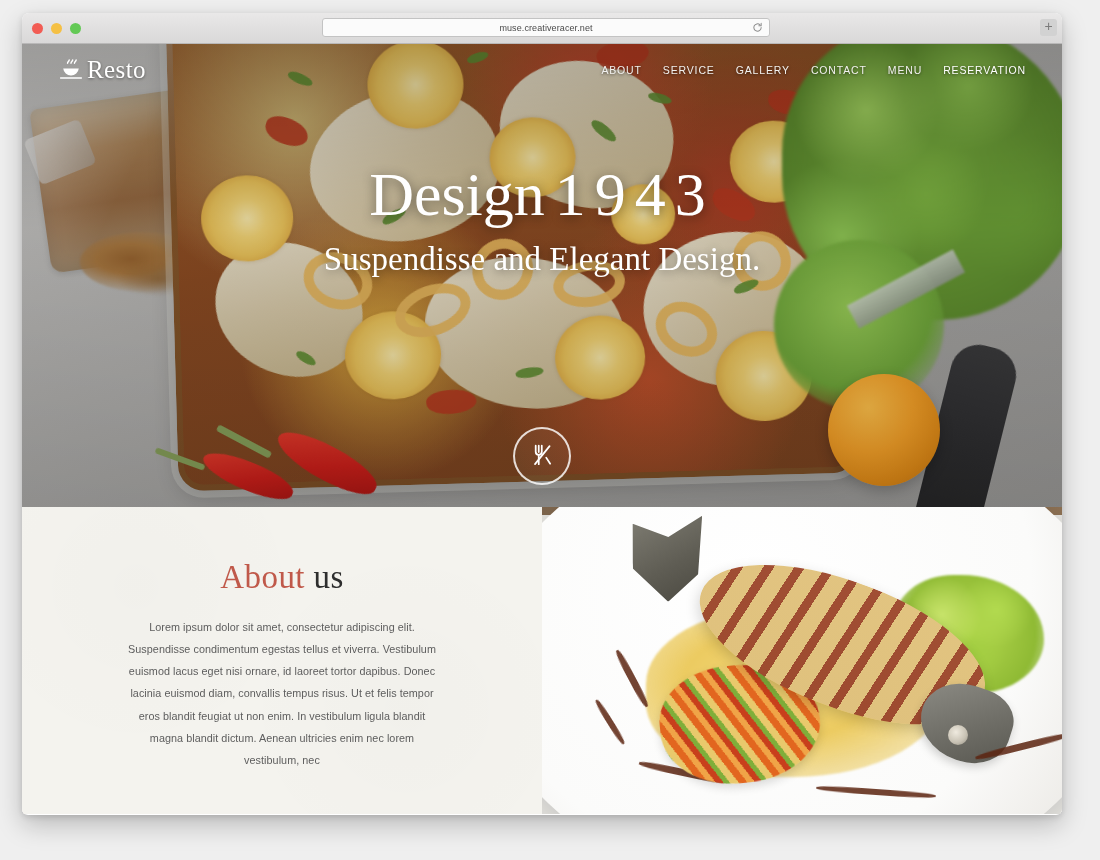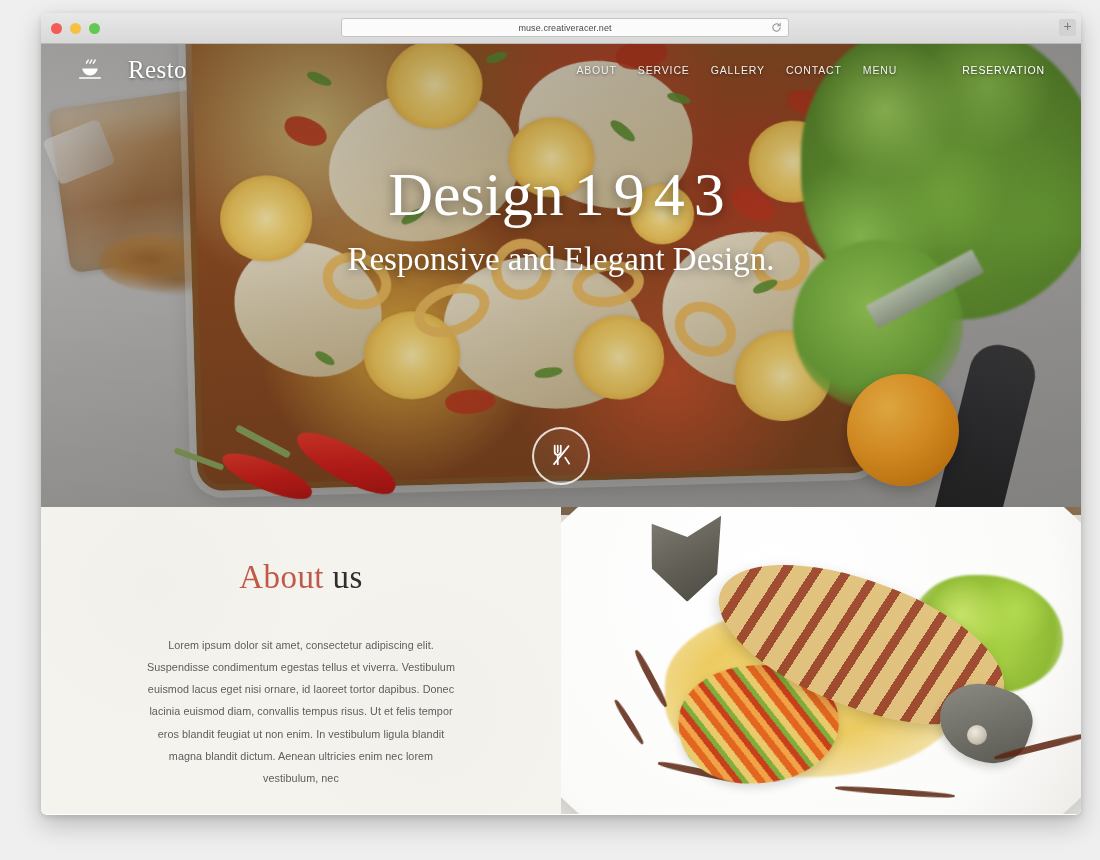--- a/index.html
+++ b/index.html
@@ -12,21 +12,21 @@
   }
 
   body {
     background: #efefef;
     font-family: "Liberation Sans", sans-serif;
   }
 
   
   .browser-window {
     position: absolute;
-    left: 41px;
+    left: 22px;
     top: 13px;
     width: 1040px;
     height: 802px;
     border-radius: 7px 7px 6px 6px;
     background: #ffffff;
     box-shadow: 0 10px 26px rgba(0,0,0,0.22), 0 2px 6px rgba(0,0,0,0.13);
     overflow: hidden;
   }
 
   .titlebar {
@@ -293,41 +293,41 @@
     background: linear-gradient(180deg, rgba(0,0,0,.22) 0%, rgba(0,0,0,.10) 40%, rgba(0,0,0,.16) 100%);
   }
 
   
   .site-header {
     position: absolute; left: 0; top: 0; width: 1040px; height: 52px;
     display: flex; align-items: center; justify-content: space-between;
     padding: 0 36px;
     z-index: 8;
   }
-  .brand { display: flex; align-items: center; gap: 25px; }
+  .brand { display: flex; align-items: center; gap: 3px; }
   .brand-icon { width: 26px; height: 22px; color: #fff; }
   .brand-icon svg { display: block; }
   .brand-name {
     font-family: "Liberation Serif", "DejaVu Serif", serif;
     font-size: 25px;
     color: #fff;
     letter-spacing: .4px;
     text-shadow: 0 1px 3px rgba(0,0,0,.45);
   }
   .nav { display: flex; align-items: center; gap: 21px; }
   .nav-link {
     font-size: 10.5px;
     letter-spacing: .85px;
     color: #f2f1ef;
     text-decoration: none;
     text-transform: uppercase;
     text-shadow: 0 1px 3px rgba(0,0,0,.55);
     white-space: nowrap;
   }
-  .nav-link.is-active { color: #ffffff; margin-left: 44px; }
+  .nav-link.is-active { color: #ffffff; }
 
   
   .hero-copy {
     position: absolute; left: 0; right: 0; top: 118px;
     text-align: center; z-index: 6;
   }
   .hero-title {
     font-family: "Liberation Serif", "DejaVu Serif", serif;
     font-size: 62px;
     line-height: 1.05;
@@ -376,21 +376,21 @@
   }
   .about-title {
     font-family: "Liberation Serif", "DejaVu Serif", serif;
     font-size: 33px;
     font-weight: 400;
     color: #2e2e2e;
     letter-spacing: .4px;
   }
   .about-title .accent { color: #c0594a; }
   .about-text {
-    margin-top: 38px;
+    margin-top: 20px;
     font-size: 10.8px;
     line-height: 2.05;
     color: #5d5d5d;
     max-width: 310px;
     margin-left: auto;
     margin-right: auto;
     letter-spacing: .05px;
   }
 
   .about-right { position: relative; width: 520px; height: 307px; overflow: hidden; }
@@ -592,21 +592,21 @@
           <a class="nav-link" href="#">CONTACT</a>
           <a class="nav-link" href="#">MENU</a>
           <a class="nav-link is-active" href="#">RESERVATION</a>
         </nav>
       </header>
 
       <div class="hero-copy">
         <h1 class="hero-title">
           <span>Design</span><span class="year">1943</span>
         </h1>
-        <div class="hero-sub">Responsive and Elegant Design.</div>
+        <div class="hero-sub">Suspendisse and Elegant Design.</div>
       </div>
 
       <div class="hero-badge">
         <svg viewBox="0 0 24 24" fill="none" stroke="currentColor" stroke-width="1.5" stroke-linecap="round" stroke-linejoin="round">
           <path d="M18.5 3.5 6 19"></path>
           <path d="M15.6 13.4 19 18.6"></path>
           <path d="M6.6 3.2v5.2a2.6 2.6 0 0 0 5.2 0V3.2"></path>
           <path d="M9.2 3.2v5.4"></path>
           <path d="M9.2 11v8"></path>
         </svg>

